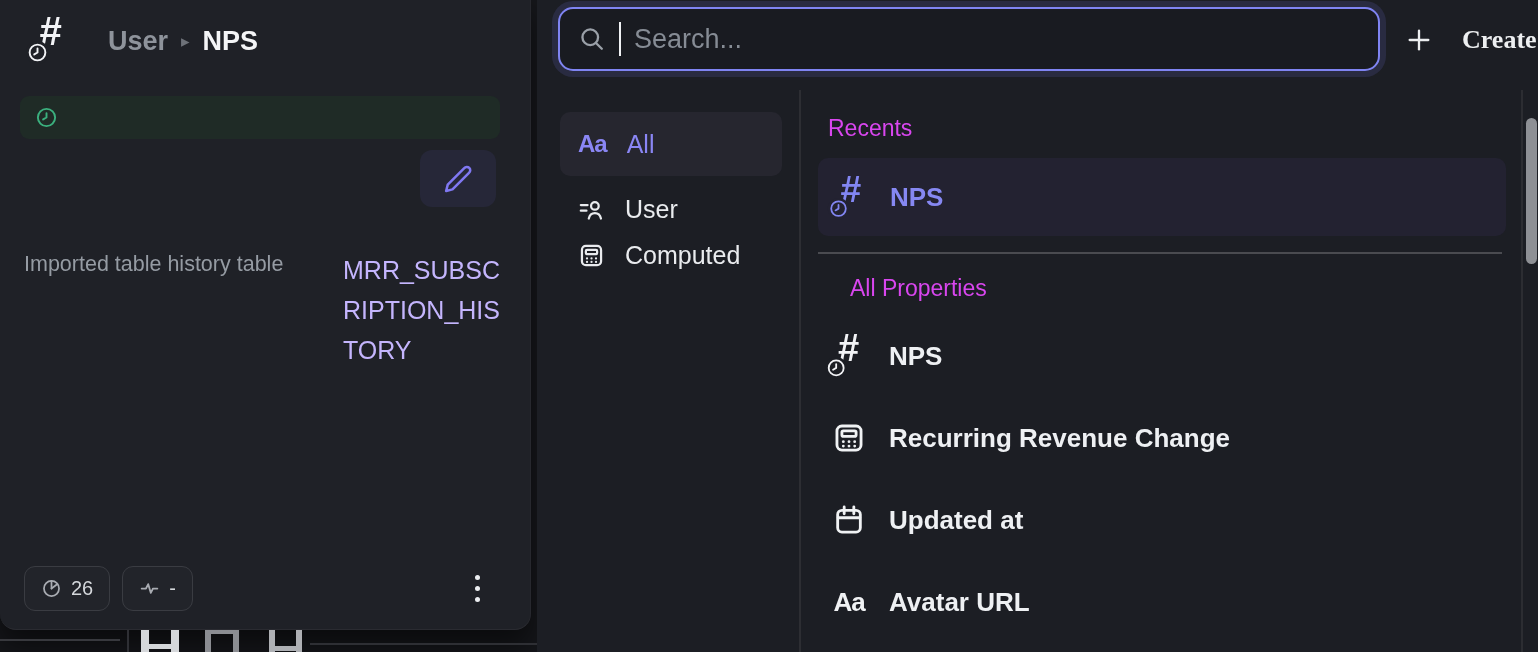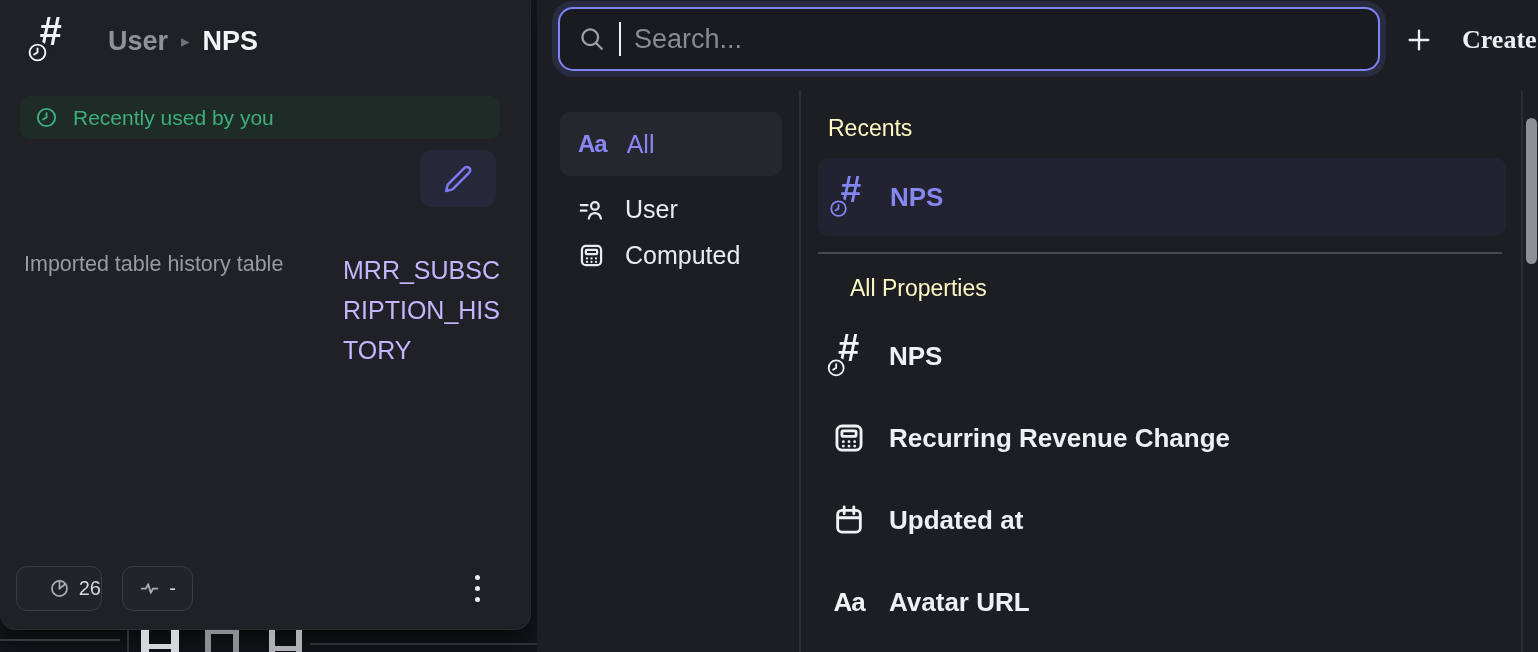--- a/index.html
+++ b/index.html
@@ -52,21 +52,21 @@
     font-size:25px; line-height:40px; color:#c4b5fd; word-break:break-all;
   }
 
   .footer-btn {
     position:absolute; top:566px; height:45px;
     background:#22242a; border:1.5px solid #3a3c42; border-radius:11px;
     display:flex; align-items:center; justify-content:center; gap:9px;
     color:#d4d7db; font-size:20px; cursor:pointer;
   }
   .footer-btn svg { width:21px; height:21px; color:#a9acb2; }
-  .btn-usage { left:16px; width:86px;justify-content:flex-end; }
+  .btn-usage { left:24px; width:86px; }
   .btn-trend { left:122px; width:71px; }
   .kebab-btn {
     position:absolute; left:460px; top:566px; width:34px; height:45px;
     background:none; border:none; display:flex; flex-direction:column;
     align-items:center; justify-content:center; gap:6px; cursor:pointer;
   }
   .kebab-btn i { width:5px; height:5px; border-radius:50%; background:#eceef1; }
 
   
   .bg-shape { position:absolute; }
@@ -102,21 +102,21 @@
     font-family:inherit; font-size:25px; color:#e9ebee; cursor:pointer; text-align:left;
   }
   .tab .tab-glyph { font-size:24px; font-weight:700; letter-spacing:-1px; }
   .tab svg { width:27px; height:27px; flex:none; }
   .tab-all { top:112px; height:64px; border-radius:10px; background:#26262f; color:#8a86f4; }
   .tab-user { top:186px; height:46px; }
   .tab-computed { top:232px; height:46px; }
 
   .v-divider { position:absolute; left:262px; top:90px; width:2px; height:562px; background:#2d2e33; }
 
-  .section-title { position:absolute; left:291px; font-size:23px; color:#fef9c3; }
+  .section-title { position:absolute; left:291px; font-size:23px; color:#d946ef; }
   .t-recents { top:115px; }
   .t-allprops { top:275px;margin-left:22px; }
 
   .sel-row {
     position:absolute; left:281px; top:158px; width:688px; height:78px;
     background:#232231; border-radius:10px;
     display:flex; align-items:center; gap:16px; padding-left:12px;
     color:#8688f2; font-size:26px; font-weight:700; cursor:pointer;
   }
   .sel-row .hashclock { --knock:#232231; color:#8286f2; transform:scale(.93); }
@@ -160,21 +160,20 @@
       <span class="crumb-current">NPS</span>
     </div>
 
     <div class="recent-badge">
       <svg viewBox="0 0 24 24">
         <g class="stroke-ic" stroke-width="2.2">
             <circle cx="12" cy="12" r="9"></circle>
             <path d="M12 7.5V12l-3.5 2"></path>
           </g>
       </svg>
-      <span>Recently used by you</span>
     </div>
 
 
     <button class="pencil-btn">
       <svg viewBox="0 0 24 24">
         <path class="stroke-ic" stroke-width="2.1" d="M17 3.3a2.7 2.7 0 1 1 3.8 3.8L7.6 20.3 2.5 21.6l1.3-5.1L17 3.3z"></path>
       </svg>
     </button>
 
     <span class="meta-label">Imported table history table</span>

